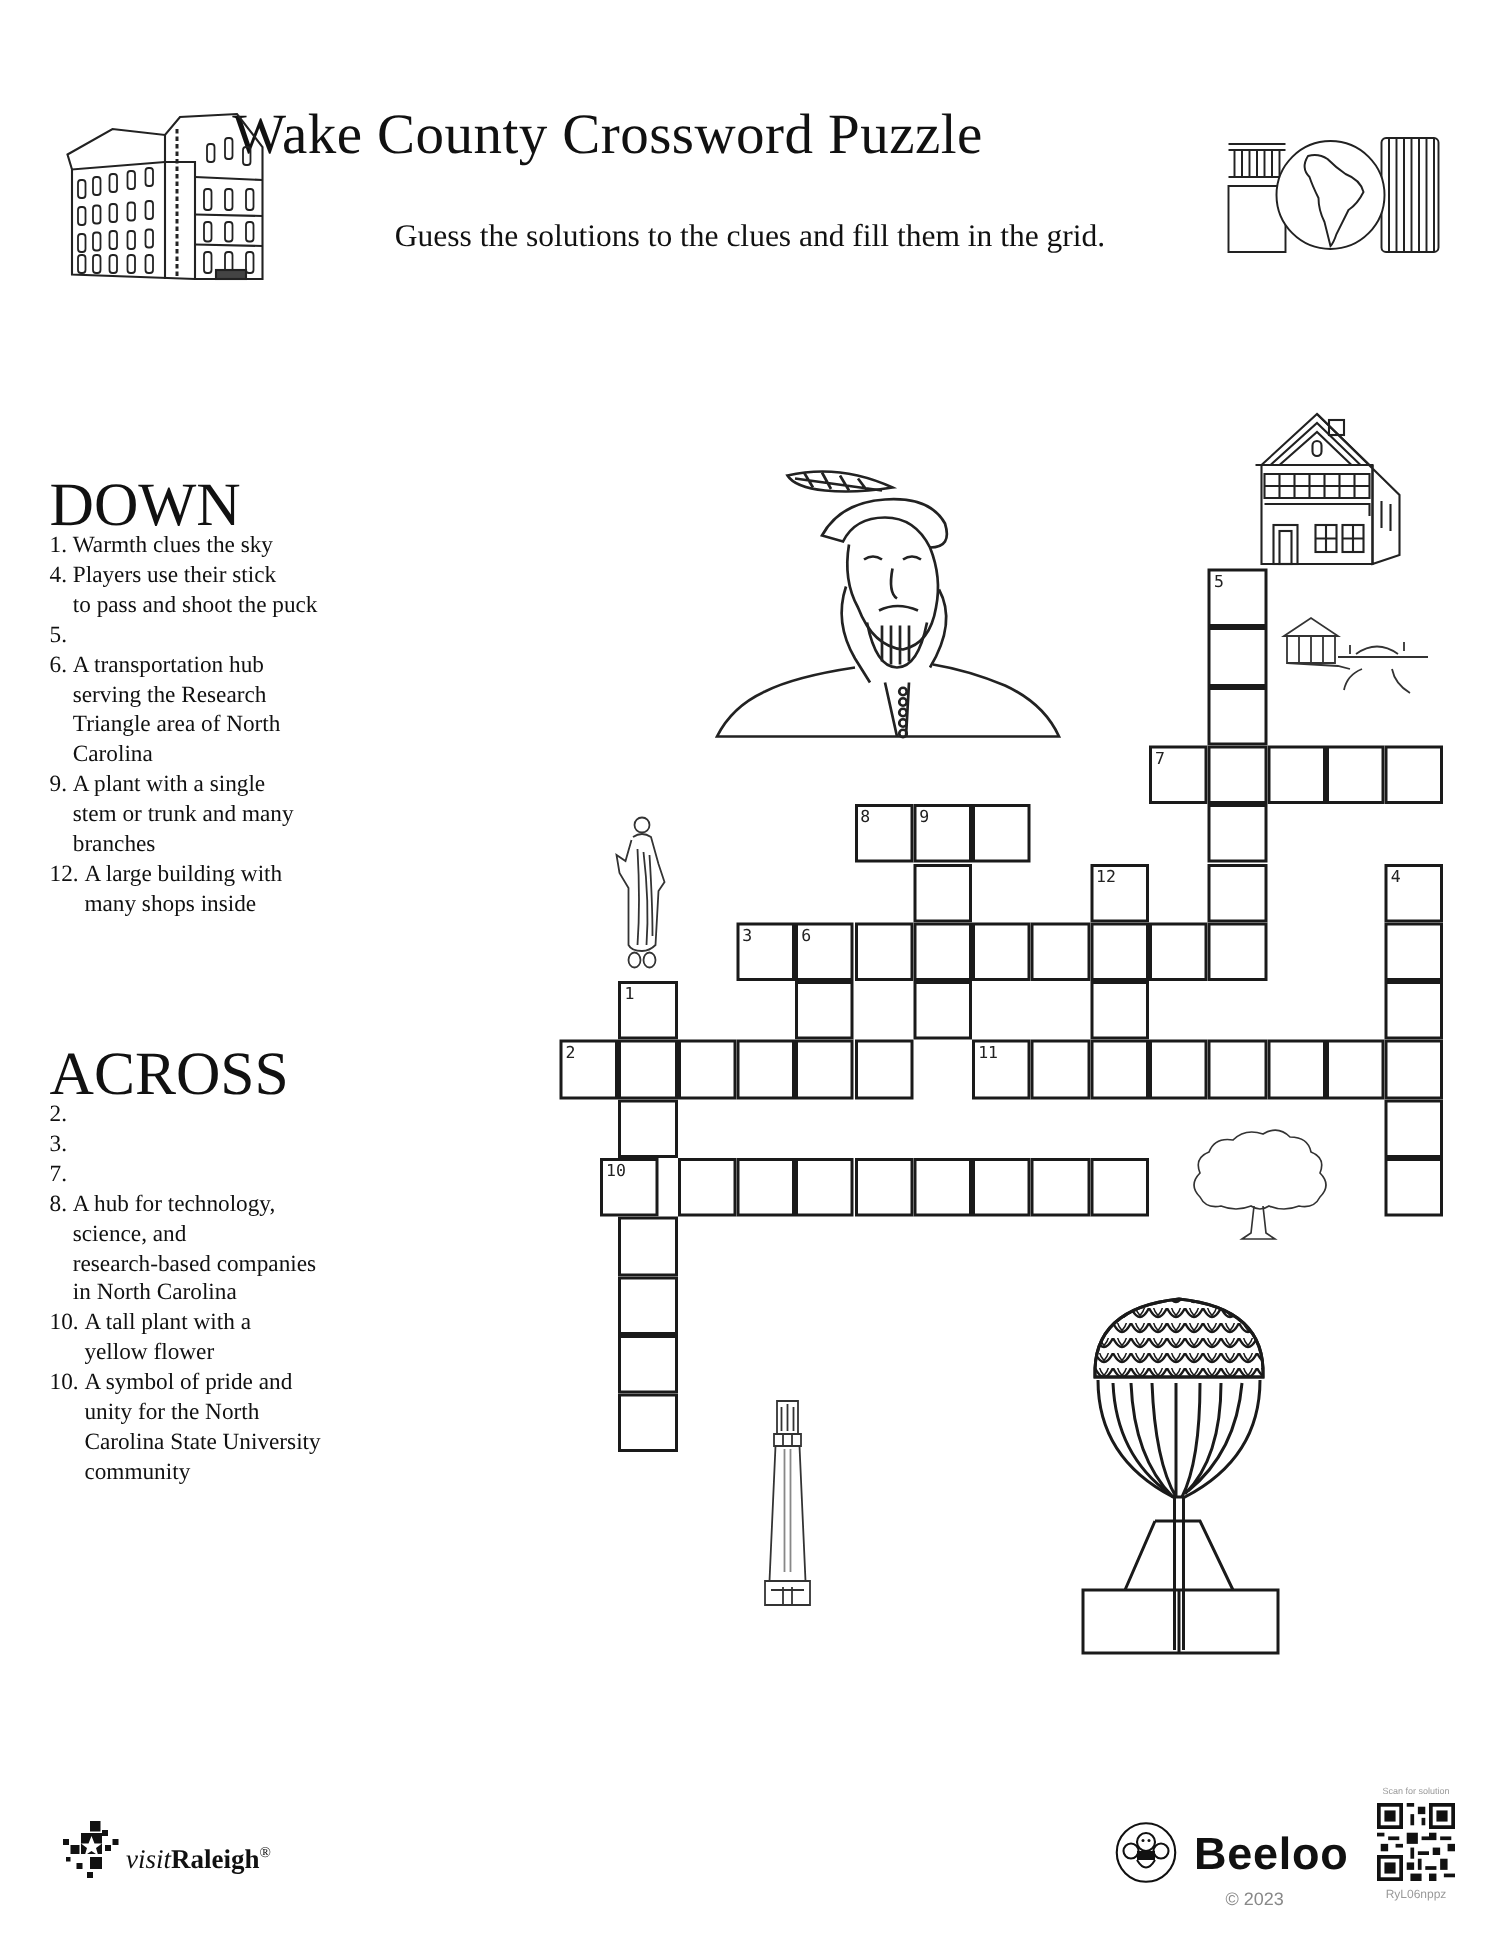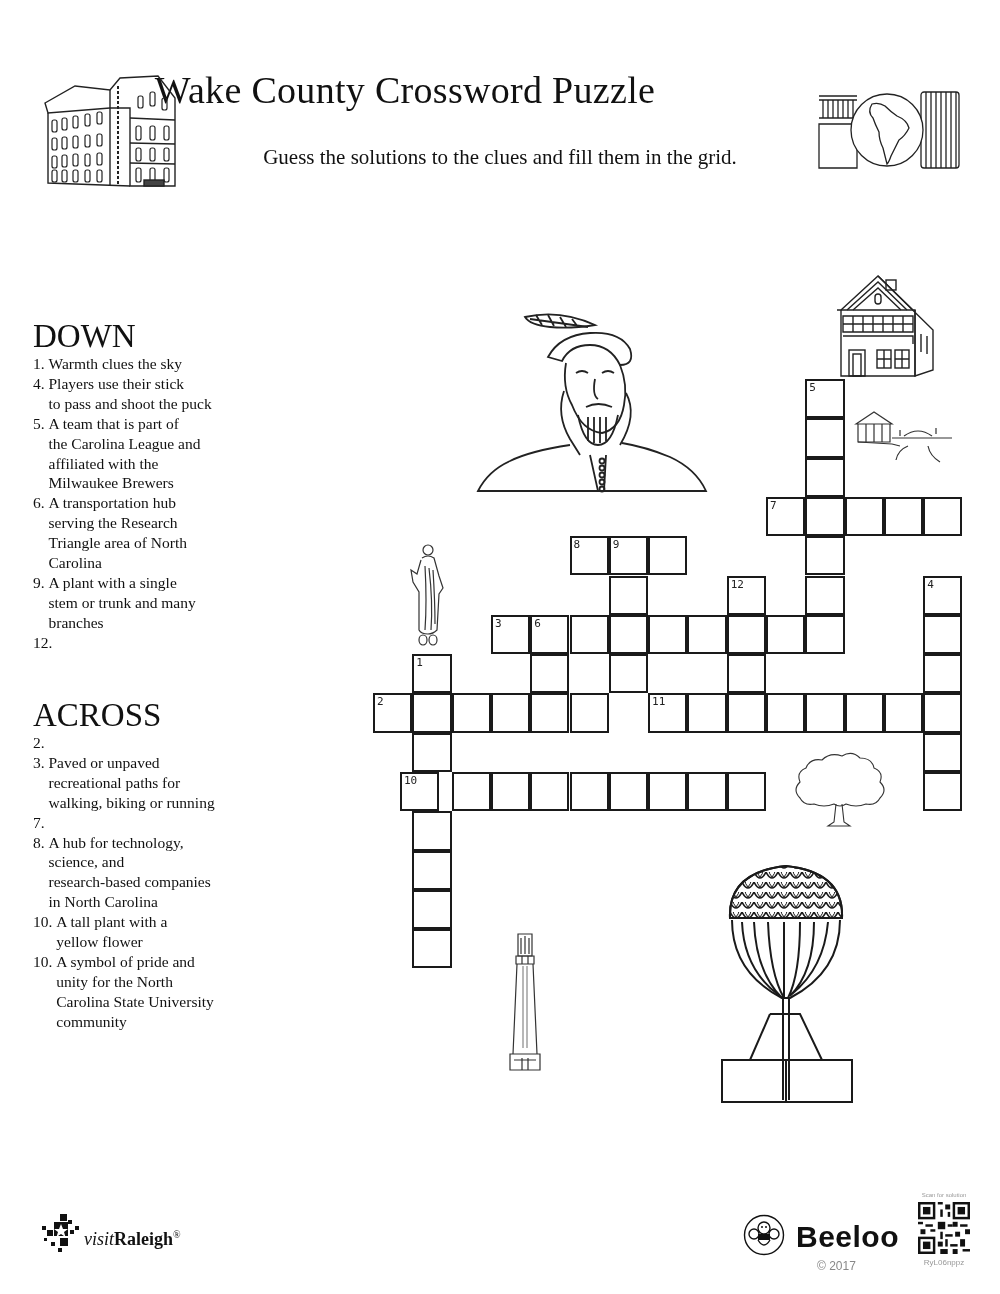--- a/index.html
+++ b/index.html
@@ -3,21 +3,21 @@
 <meta charset="utf-8">
 <style>
   html, body { margin: 0; padding: 0; background: #ffffff; }
   body { width: 1000px; height: 1294px; position: relative; overflow: hidden;
          font-family: "DejaVu Serif", "Liberation Serif", serif; color: #111; }
   .abs { position: absolute; }
   .title { left: 0; width: 810px; top: 68px; text-align: center; font-size: 38px;
            font-family: "Liberation Serif", "DejaVu Serif", serif; letter-spacing: 0.3px; }
   .subtitle { left: 0; width: 1000px; top: 145px; text-align: center; font-size: 21px;
               font-family: "Liberation Serif", "DejaVu Serif", serif; }
-  .clue-head { font-family: "Liberation Serif", serif; font-size: 33px; line-height: 36px; }
+  .clue-head { font-family: "Liberation Serif", serif; font-size: 41px; line-height: 36px; }
   .clue-list { font-family: "Liberation Serif", serif; font-size: 15.5px; line-height: 19.9px; }
   .clue { display: flex; }
   .clue .num { flex: 0 0 auto; white-space: pre; }
   .clue .txt { white-space: pre-line; }
   .cell { position: absolute; width: 39.3px; height: 39.3px; box-sizing: border-box;
           border: 2px solid #1a1a1a; background: #fff; margin-left: -1px; margin-top: -1px; }
   .cell .n { position: absolute; left: 2px; top: 1px; font-family: "DejaVu Sans Mono", monospace;
              font-size: 11px; line-height: 11px; color: #222; }
   .cell input { position:absolute; inset: 6px 4px 2px 4px; width: calc(100% - 8px); height: calc(100% - 8px);
                 border: none; outline: none; background: transparent; text-align: center;
@@ -94,55 +94,50 @@
         <span class="num">1. </span>
         <span class="txt">Warmth clues the sky</span>
       </div>
       <div class="clue">
         <span class="num">4. </span>
         <span class="txt">Players use their stick
  to pass and shoot the puck</span>
       </div>
       <div class="clue">
         <span class="num">5. </span>
-        <span class="txt">A team that is part of
- the Carolina League and
- affiliated with the
- Milwaukee Brewers</span>
       </div>
       <div class="clue">
         <span class="num">6. </span>
         <span class="txt">A transportation hub
  serving the Research
  Triangle area of North
  Carolina</span>
       </div>
       <div class="clue">
         <span class="num">9. </span>
         <span class="txt">A plant with a single
  stem or trunk and many
  branches</span>
       </div>
       <div class="clue">
         <span class="num">12. </span>
+        <span class="txt">A large building with
+ many shops inside</span>
       </div>
     </div>
 </div>
 
 <div class="abs" style="left:33px;top:697px;width:240px;">
   <div class="clue-head">ACROSS</div>
   <div class="clue-list" id="across-list">
       <div class="clue">
         <span class="num">2. </span>
       </div>
       <div class="clue">
         <span class="num">3. </span>
-        <span class="txt">Paved or unpaved
- recreational paths for
- walking, biking or running</span>
       </div>
       <div class="clue">
         <span class="num">7. </span>
       </div>
       <div class="clue">
         <span class="num">8. </span>
         <span class="txt">A hub for technology,
  science, and
  research-based companies
  in North Carolina</span>
@@ -485,21 +480,21 @@
     <circle cx="21" cy="21" r="19.5" fill="none" stroke="#111" stroke-width="1.4"></circle>
     <ellipse cx="11" cy="20" rx="5" ry="5" fill="none" stroke="#111" stroke-width="1.4"></ellipse>
     <ellipse cx="31" cy="20" rx="5" ry="5" fill="none" stroke="#111" stroke-width="1.4"></ellipse>
     <circle cx="21" cy="14" r="6" fill="none" stroke="#111" stroke-width="1.4"></circle>
     <rect x="15" y="20" width="12" height="6" fill="#111"></rect>
     <path d="M15 26 Q21 36 27 26" fill="none" stroke="#111" stroke-width="1.4"></path>
     <circle cx="19" cy="13" r="1" fill="#111"></circle>
       <circle cx="23" cy="13" r="1" fill="#111"></circle>
   </svg>
   <div class="footer-brand" style="position:absolute;left:53px;top:6px;font-size:30px;font-weight:bold;letter-spacing:0.5px;">Beeloo</div>
-  <div class="footer-brand" style="position:absolute;left:74px;top:45px;font-size:12px;color:#888;white-space:nowrap;">© 2017</div>
+  <div class="footer-brand" style="position:absolute;left:74px;top:45px;font-size:12px;color:#888;white-space:nowrap;">© 2023</div>
 </div>
 
 <div class="abs" style="left:914px;top:1192px;width:60px;">
   <div class="footer-brand" style="font-size:6px;color:#999;text-align:center;white-space:nowrap;">Scan for solution</div>
   <svg width="52" height="52" viewBox="0 0 21 21" style="margin:4px auto 0 auto;">
     <rect width="21" height="21" fill="#fff"></rect>
     <g fill="#111">
       <rect x="0" y="0" width="7" height="7"></rect>
         <rect x="1" y="1" width="5" height="5" fill="#fff"></rect>
         <rect x="2" y="2" width="3" height="3"></rect>

